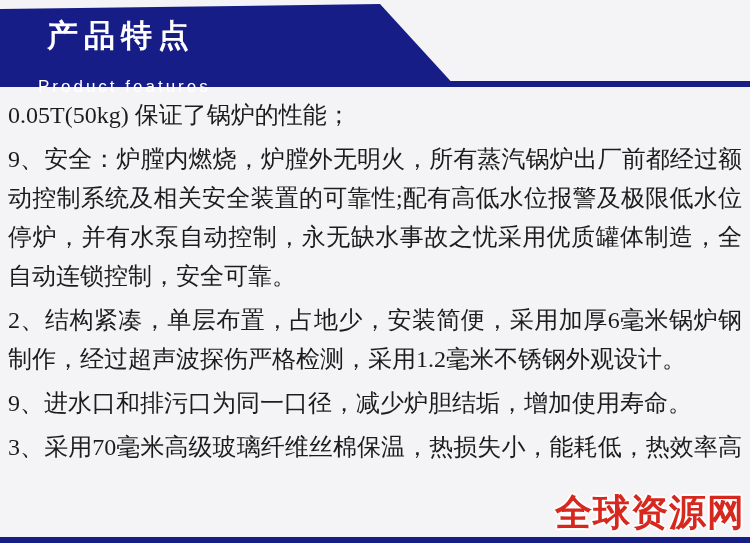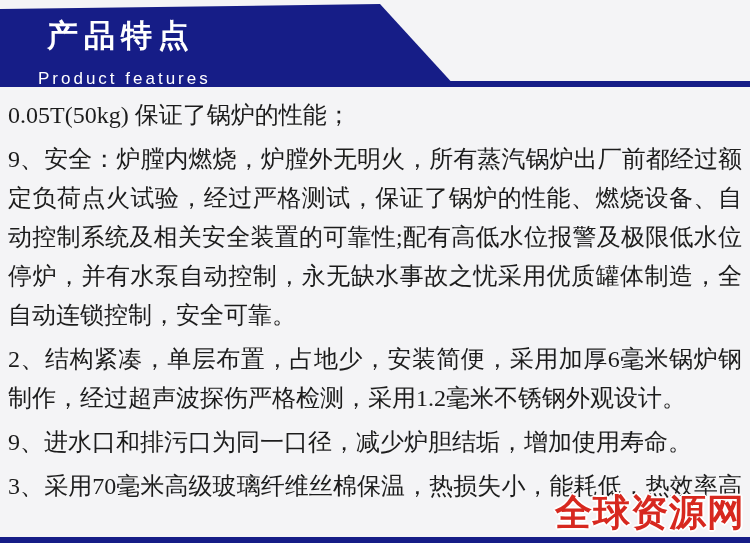--- a/index.html
+++ b/index.html
@@ -34,21 +34,21 @@
     font-size: 31px;
     font-weight: bold;
     letter-spacing: 6px;
     color: var(--banner_text, #ffffff);
     line-height: 44px;
     white-space: nowrap;
     margin-left: 9px;
   }
   .banner-subtitle {
     position: absolute;
-    top: 70px; left: 38px;
+    top: 78px; left: 38px;
     font-size: 17px;
     letter-spacing: 3px;
     color: var(--banner_text, #ffffff);
     line-height: 18px;
     white-space: nowrap;
   }
 
   
   .content {
     position: absolute;
@@ -100,21 +100,20 @@
   <div class="banner-title">产品特点</div>
   <div class="banner-subtitle">Product features</div>
 
   <div class="content">
     <div class="para">
       <div class="line">0.05T(50kg) 保证了锅炉的性能；</div>
     </div>
 
     <div class="para">
       <div class="line fill">9、安全：炉膛内燃烧，炉膛外无明火，所有蒸汽锅炉出厂前都经过额</div>
-      <div class="line fill">定负荷点火试验，经过严格测试，保证了锅炉的性能、燃烧设备、自</div>
       <div class="line fill">动控制系统及相关安全装置的可靠性;配有高低水位报警及极限低水位</div>
       <div class="line fill">停炉，并有水泵自动控制，永无缺水事故之忧采用优质罐体制造，全</div>
       <div class="line">自动连锁控制，安全可靠。</div>
     </div>
 
     <div class="para">
       <div class="line fill">2、结构紧凑，单层布置，占地少，安装简便，采用加厚6毫米锅炉钢</div>
       <div class="line">制作，经过超声波探伤严格检测，采用1.2毫米不锈钢外观设计。</div>
     </div>
 

